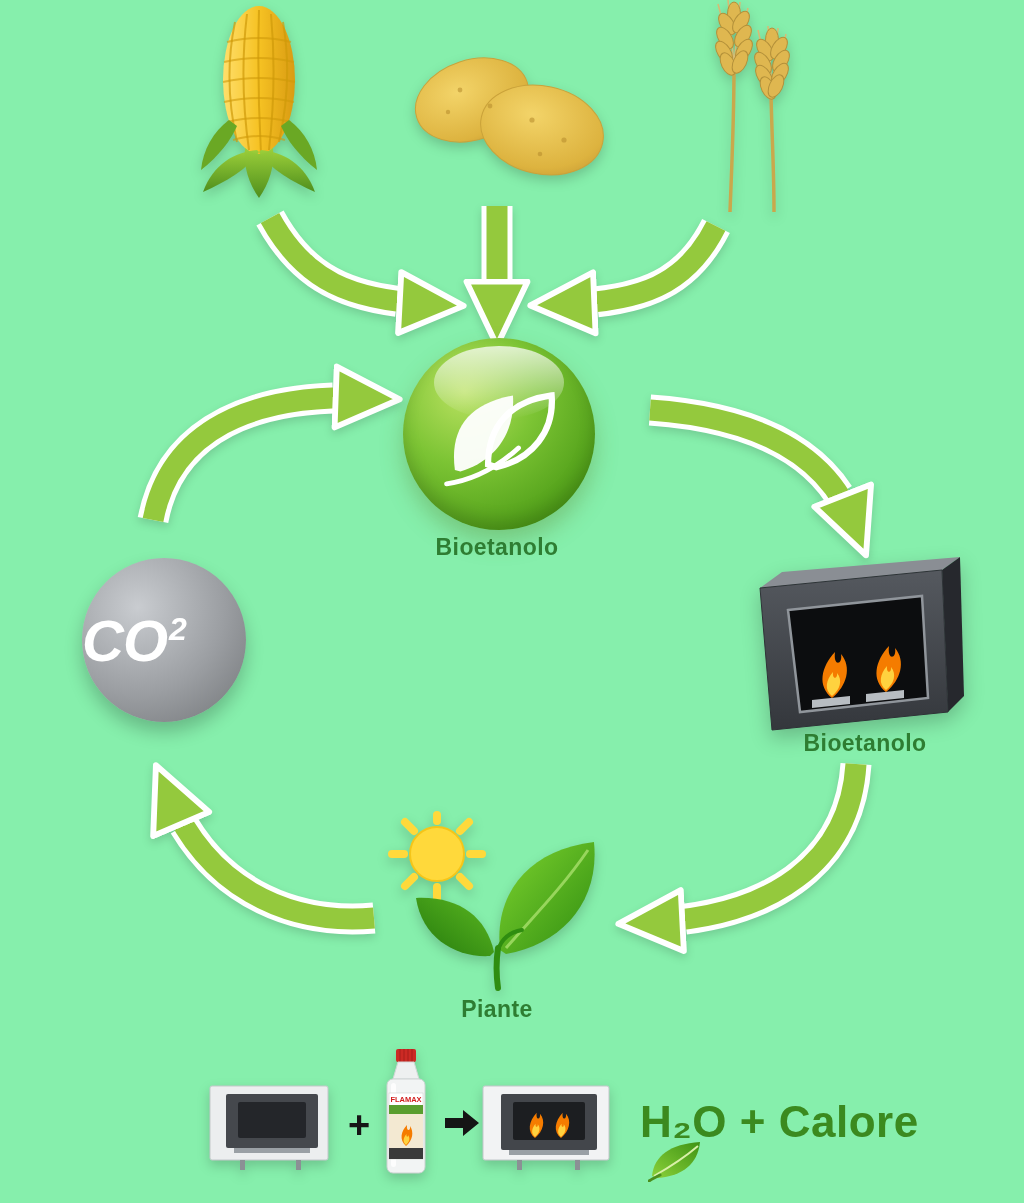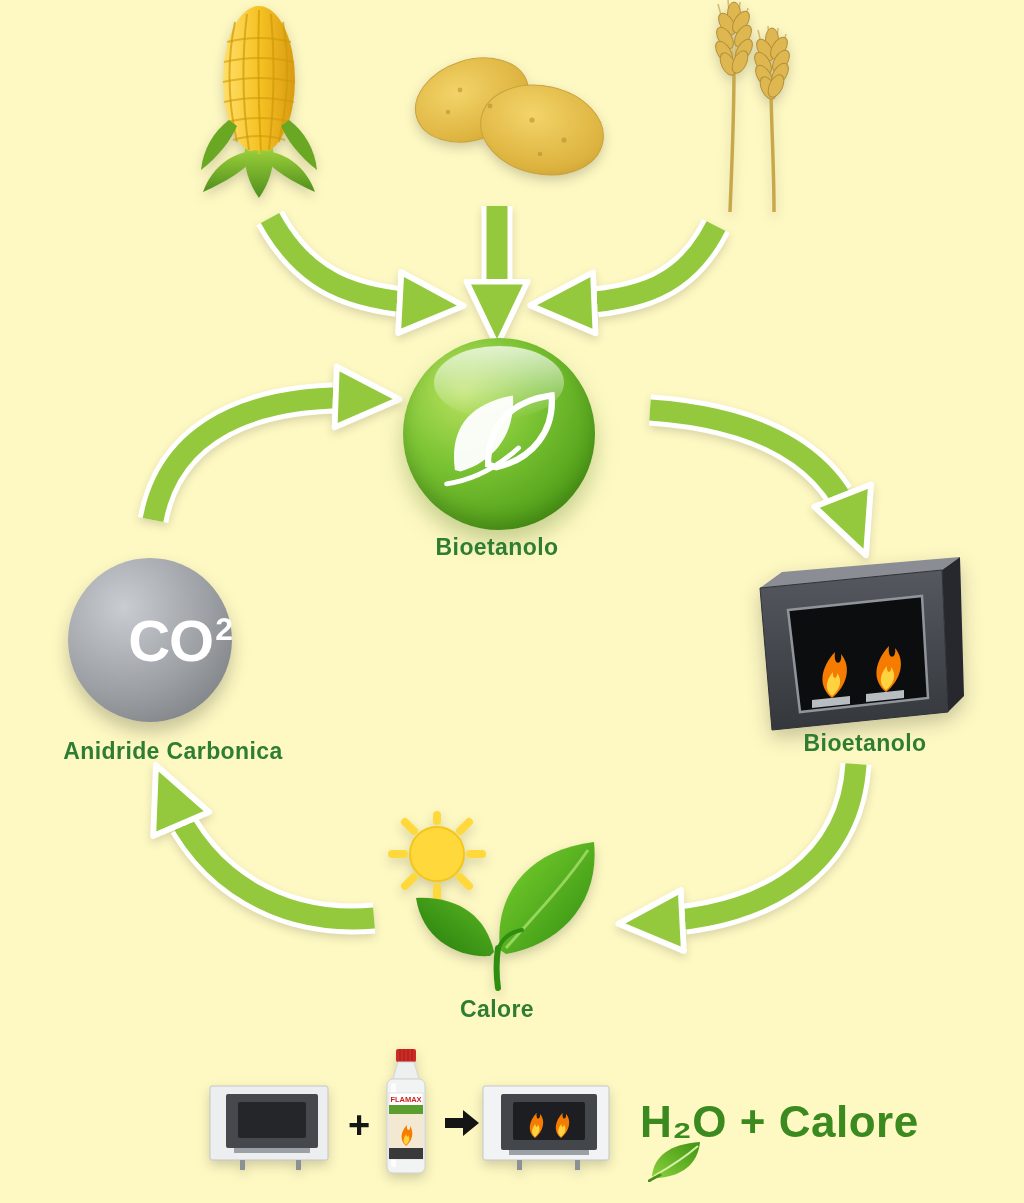--- a/index.html
+++ b/index.html
@@ -1,17 +1,17 @@
 <!DOCTYPE html>
 <html style="--arrow_green: #94c93d; --label_green: #2e7d32; --result_green: #3b8a1f; --flame_orange: #f57c00; --flame_yellow: #ffd23f; --sun_yellow: #ffd93b; --cap_red: #cc2a24; --brand_red: #d21f1f;"><head>
 <meta charset="utf-8">
 <style>
   *{margin:0;padding:0;box-sizing:border-box;}
   html,body{background:#fff;}
-  .canvas{position:relative;width:1024px;height:1203px;background:#fef9c3;overflow:hidden;
+  .canvas{position:relative;width:1024px;height:1203px;background:#86efac;overflow:hidden;
           font-family:"Liberation Sans",sans-serif;}
 
   
   .arrows{position:absolute;left:0;top:0;filter:drop-shadow(0 4px 4px rgba(0,0,0,.14));}
   path.under{fill:none;stroke:#ffffff;stroke-width:31;}
   path.main{fill:none;stroke:var(--arrow_green,#94c93d);stroke-width:21;}
   .head{fill:var(--arrow_green,#94c93d);}
 
   
   .node-label{position:absolute;text-align:center;font-weight:bold;font-size:23px;
@@ -23,23 +23,23 @@
 
   
   .bio-circle{position:absolute;left:403px;top:338px;width:192px;height:192px;border-radius:50%;
     background:radial-gradient(circle at 32% 28%,#b9e160 0%,#7cc434 38%,#4f9e18 78%,#3a830f 100%);
     box-shadow:0 12px 22px rgba(90,130,40,.35), inset 0 -10px 16px rgba(0,0,0,.15);}
   .bio-circle::before{content:"";position:absolute;left:16%;top:4%;width:68%;height:38%;border-radius:50%;
     background:linear-gradient(rgba(255,255,255,.75),rgba(255,255,255,0));}
   .bio-leaves{position:absolute;left:14%;top:14%;width:72%;height:72%;}
 
   
-  .co2-circle{position:absolute;left:68px;top:558px;width:164px;height:164px;border-radius:50%;
+  .co2-circle{position:absolute;left:82px;top:558px;width:164px;height:164px;border-radius:50%;
     background:radial-gradient(circle at 34% 30%,#c9ccd0 0%,#9b9ea2 55%,#717477 100%);
-    box-shadow:0 10px 18px rgba(0,0,0,.22);display:flex;align-items:center;justify-content:flex-end;}
+    box-shadow:0 10px 18px rgba(0,0,0,.22);display:flex;align-items:center;justify-content:flex-start;font-style:italic;}
   .co2-text{color:#fff;font-size:58px;font-weight:bold;letter-spacing:-1px;display:flex;align-items:flex-start;}
   .co2-sup{font-size:32px;transform:translateY(4px);margin-left:2px;}
 
   .shadowed{filter:drop-shadow(0 8px 10px rgba(0,0,0,.22));}
   .soft-shadow{filter:drop-shadow(0 5px 6px rgba(0,0,0,.18));}
 
   
   .plus{position:absolute;left:348px;top:1104px;font-size:38px;font-weight:bold;color:#161616;}
   .result{position:absolute;left:640px;top:1097px;font-size:44px;font-weight:bold;
           color:var(--result_green,#3b8a1f);letter-spacing:.5px;}
@@ -195,21 +195,20 @@
     </g>
   </svg>
   <div class="node-label lbl-comb">Bioetanolo</div>
 
   <div class="co2-circle">
     <div class="co2-text">
       <span>CO</span>
         <span class="co2-sup">2</span>
     </div>
   </div>
-  <div class="node-label lbl-co2">Anidride Carbonica</div>
 
   <svg class="soft-shadow" style="position:absolute;left:382px;top:798px;" width="235" height="195" viewBox="0 0 235 195">
     <defs>
       <linearGradient id="plG" x1="0" y1="0" x2="1" y2="1">
         <stop offset="0" stop-color="#7ed32f"></stop>
           <stop offset="1" stop-color="#2f8d10"></stop>
       </linearGradient>
       <linearGradient id="plG2" x1="1" y1="0" x2="0" y2="1">
         <stop offset="0" stop-color="#5cb822"></stop>
           <stop offset="1" stop-color="#247a0c"></stop>
@@ -227,21 +226,21 @@
           <line x1="78" y1="17" x2="87" y2="8"></line>
       </g>
       <circle class="sun-fill" cx="55" cy="40" r="27" stroke="#f5c518" stroke-width="2"></circle>
     </g>
     <path d="M118 152 C112 96 146 52 212 44 C218 104 180 146 124 156 Z" fill="url(#plG)"></path>
     <path d="M124 150 C150 120 180 90 206 52" stroke="#a8e06c" stroke-width="3" fill="none" opacity="0.8"></path>
     <path d="M112 154 C104 118 76 98 34 100 C40 140 74 160 108 158 Z" fill="url(#plG2)"></path>
     <path d="M116 190 C114 176 114 164 116 150" stroke="#2f8d10" stroke-width="6" fill="none" stroke-linecap="round"></path>
     <path d="M116 152 C120 140 128 134 140 132" stroke="#2f8d10" stroke-width="4" fill="none" stroke-linecap="round"></path>
   </svg>
-  <div class="node-label lbl-plants">Calore</div>
+  <div class="node-label lbl-plants">Piante</div>
 
   <svg class="soft-shadow" style="position:absolute;left:204px;top:1082px;" width="132" height="92" viewBox="0 0 132 92">
     <rect x="6" y="4" width="118" height="74" rx="2" fill="#eceeef" stroke="#c3c7ca"></rect>
     <rect x="22" y="12" width="92" height="54" rx="2" fill="#45484d"></rect>
     <rect x="34" y="20" width="68" height="36" rx="2" fill="#24262a"></rect>
     <rect x="30" y="66" width="76" height="5" fill="#9aa0a5"></rect>
     <rect x="36" y="78" width="5" height="10" fill="#8b9095"></rect>
     <rect x="92" y="78" width="5" height="10" fill="#8b9095"></rect>
   </svg>
 

